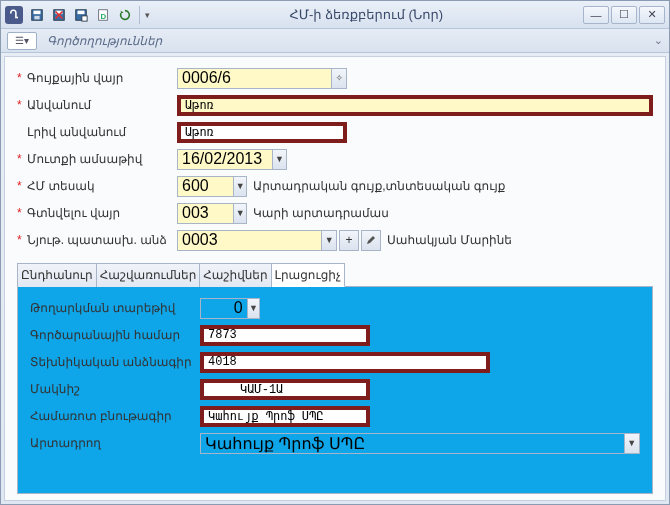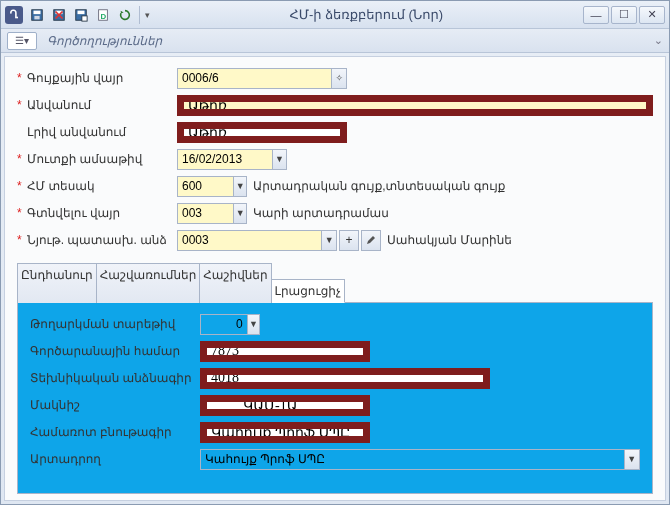--- a/index.html
+++ b/index.html
@@ -98,36 +98,36 @@
     margin-bottom: 5px;
     min-height: 22px;
   }
   .fstar { color: #d22; width: 10px; }
   .flabel {
     width: 150px;
     color: #333;
   }
   .finput {
     height: 21px;
-    border: 7px solid #7f1d1d;
+    border: 4px solid #7f1d1d;
     padding: 0 4px;
-    font-family: Liberation Serif, serif;
-    font-size: 14px;
+    font-family: Liberation Mono, monospace;
+    font-size: 12px;
     background: #fff;
   }
   .finput.yellow { background: #fff9c8; }
   .combo {
     display: inline-flex;
     height: 21px;
     border: 1px solid #a8b4c8;
   }
   .combo input {
     border: none; outline: none;
     padding: 0 4px;
-    font-family: inherit; font-size: 12px;
+    font-family: inherit; font-size: 16px;
     width: 100%;
     background: transparent;
   }
   .combo.yellow { background: #fff9c8; }
   .combo-btn {
     width: 16px;
     background: linear-gradient(#f2f5fa, #dbe3ef);
     border-left: 1px solid #a8b4c8;
     display: flex; align-items: center; justify-content: center;
     font-size: 9px; color: #444;
@@ -156,21 +156,20 @@
     margin-right: 0px;
     cursor: pointer;
     position: relative;
     top: 1px;
     color: #333;
   }
   .tab + .tab { border-left: none; }
   .tab.active {
     background: #fff;
     border-bottom: 1px solid #fff;
-    margin-top: 16px;
   }
   .tab-pane {
     border: 1px solid #a8b4c8;
     border-top: none;
     flex: 1;
     background: #0ea5e9;
     padding: 10px 12px;
   }
   .tab-pane .frow .flabel { width: 170px; }
 </style>

